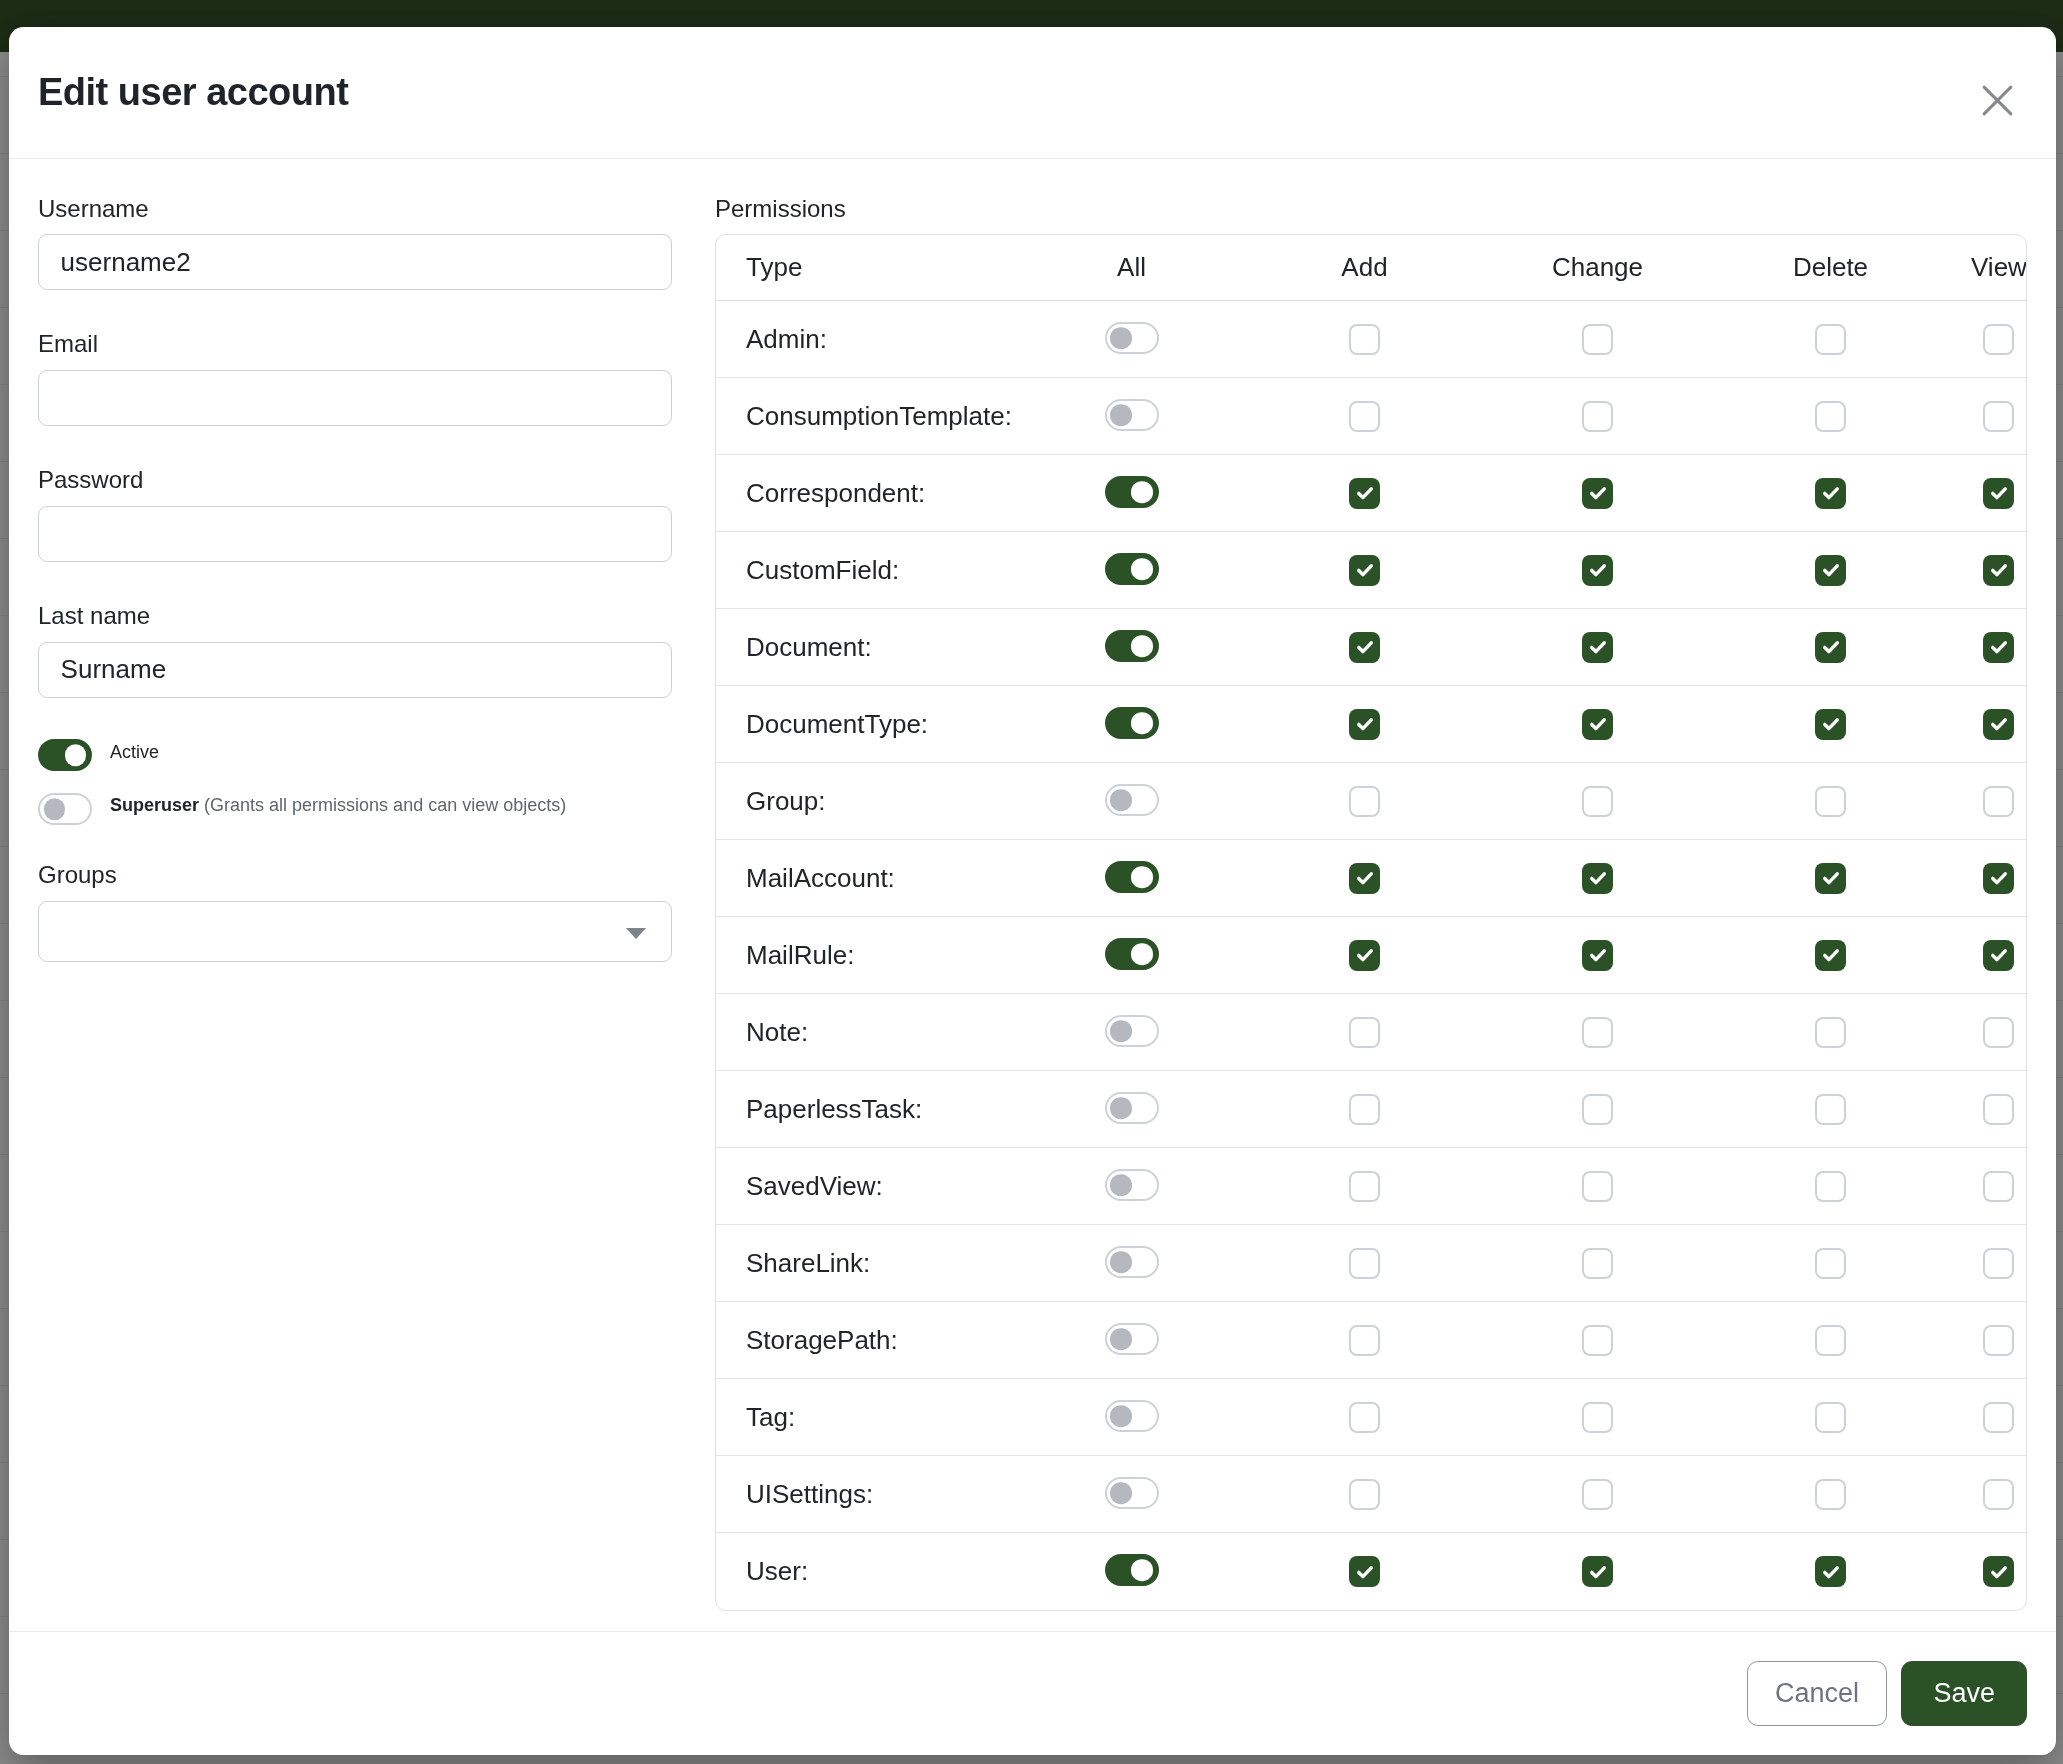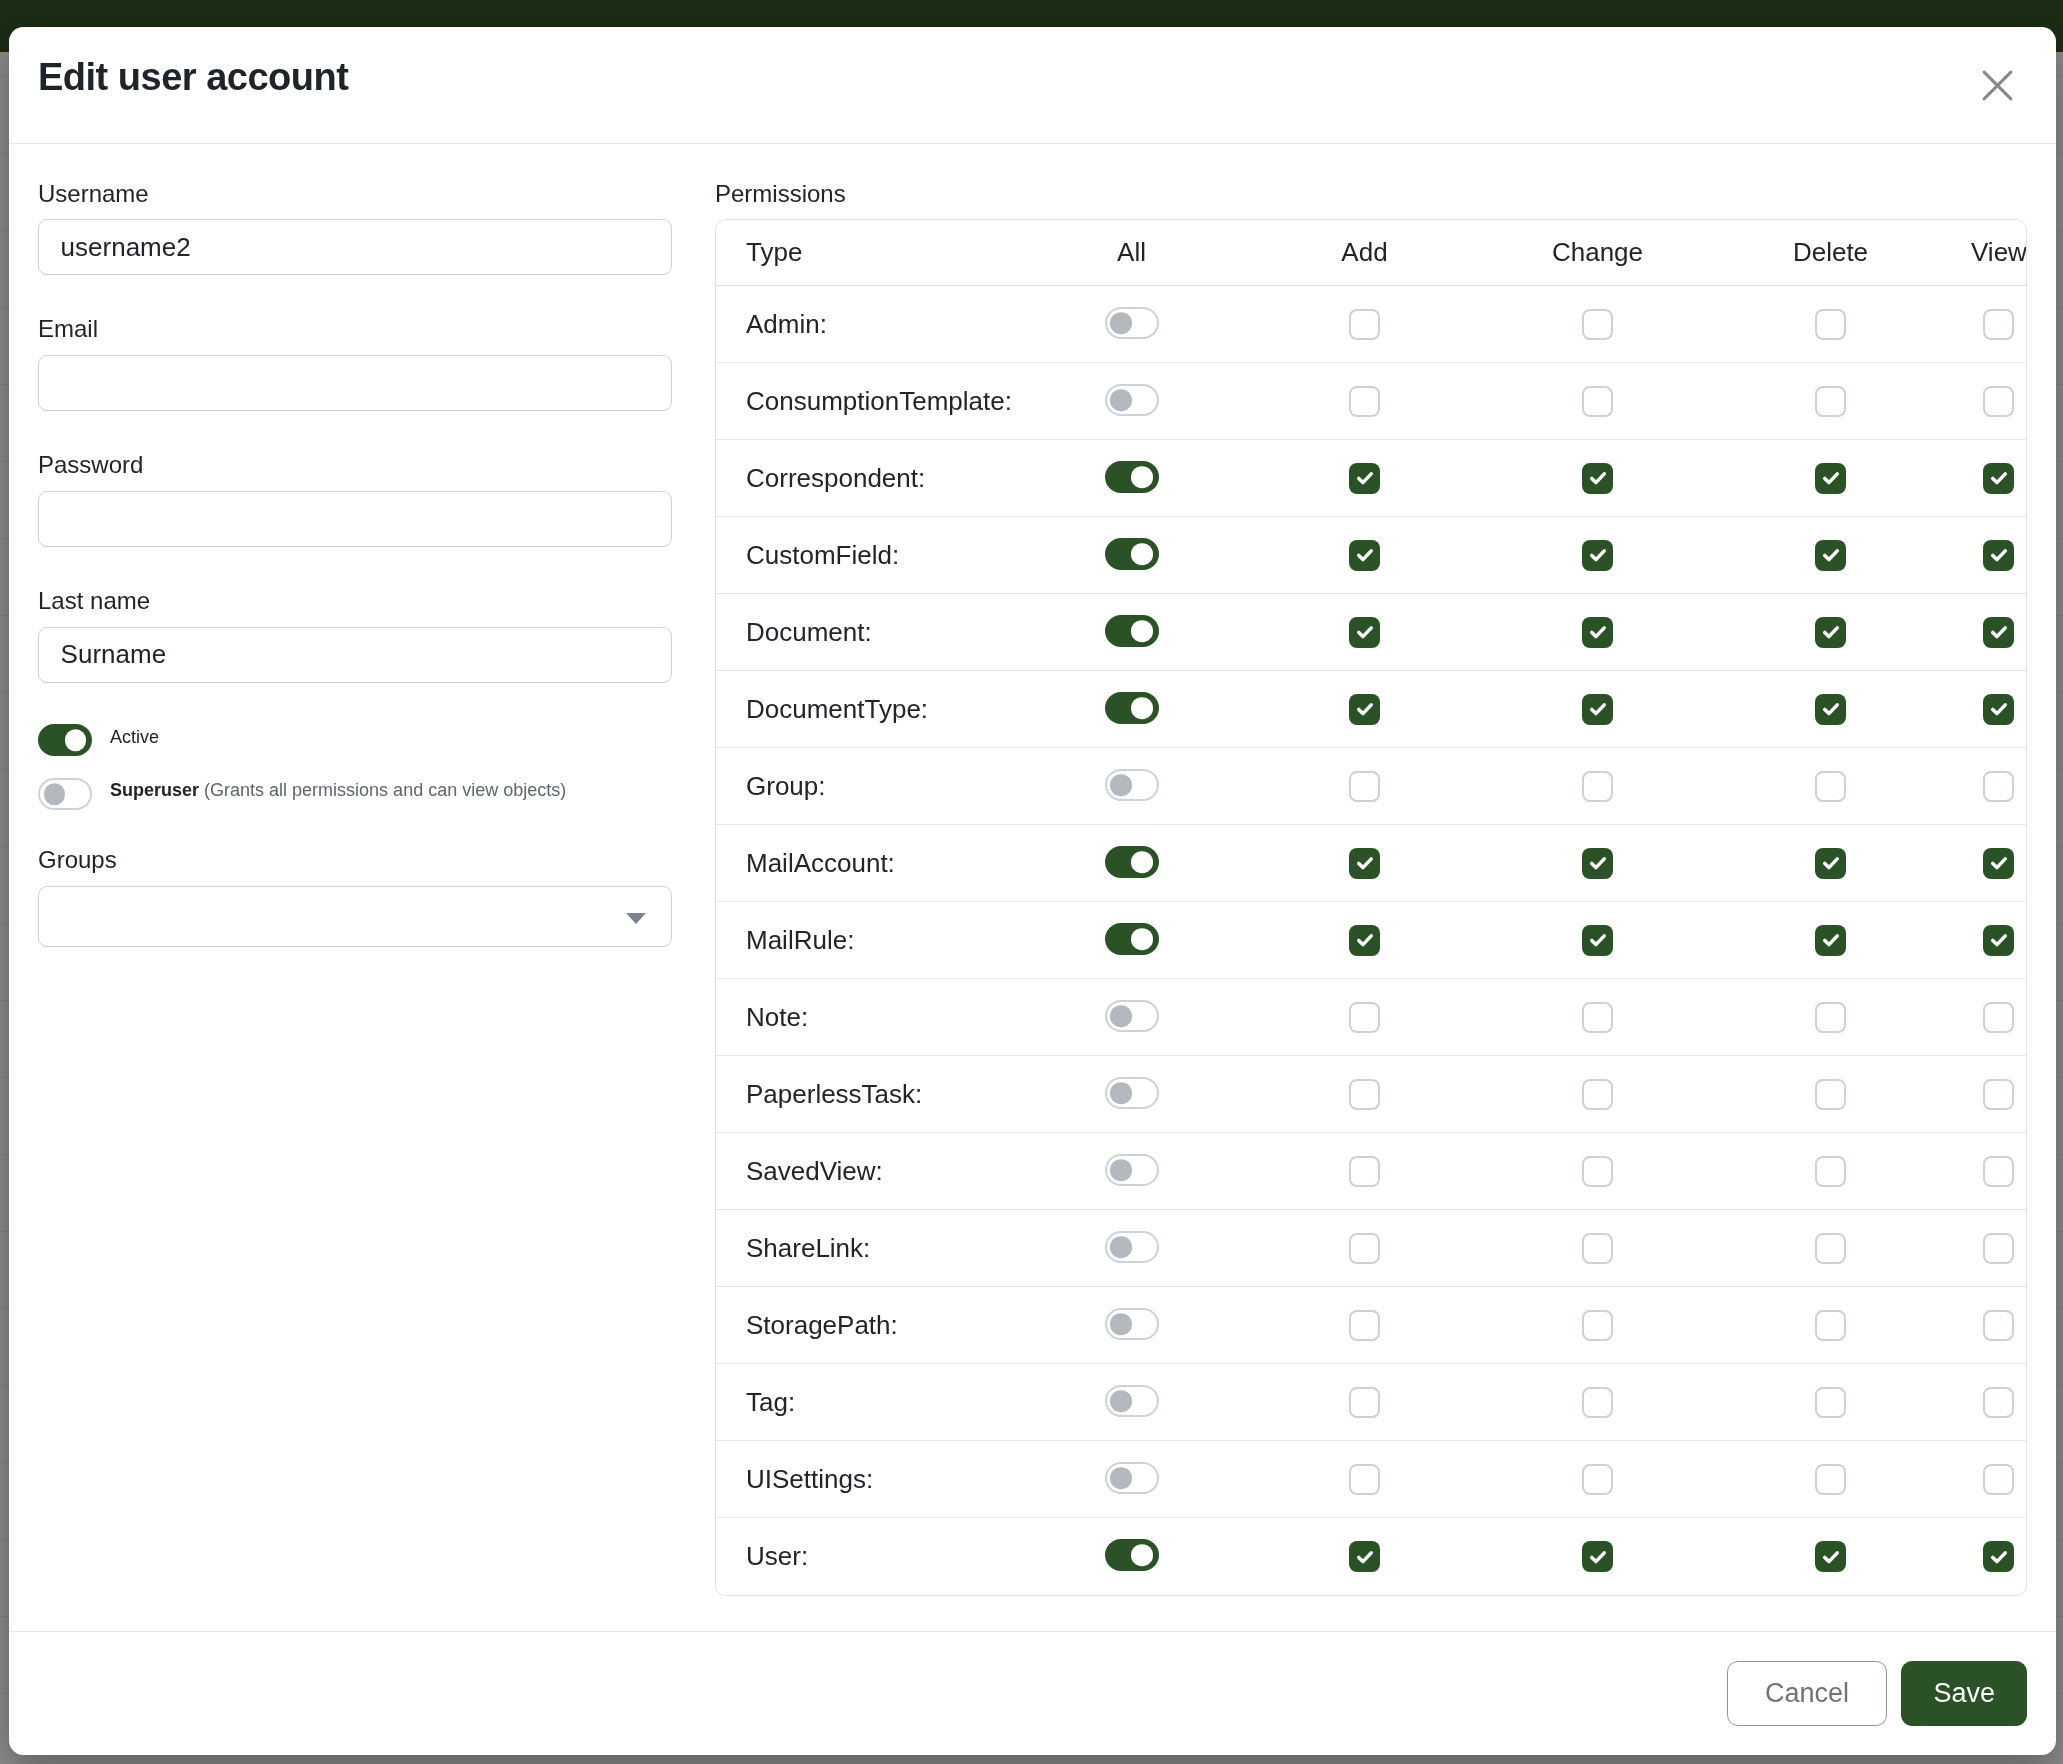--- a/index.html
+++ b/index.html
@@ -27,21 +27,21 @@
 
   
   .modal{
     position:absolute; left:9px; top:27px; width:2047px; height:1728px;
     background:#fff; border-radius:14.4px;
     box-shadow:0 14.4px 43px rgba(0,0,0,.35);
     display:flex; flex-direction:column;
   }
   .modal-header{
     display:flex; align-items:flex-start; justify-content:space-between;
-    padding:27px 29px 25px 29px;
+    padding:42px 29px 25px 29px;
     border-bottom:1.8px solid #e9ecef;
   }
   .modal-title{
     font-size:38px; font-weight:bold; color:#1f242a; letter-spacing:-0.5px;
     line-height:1.25;
   }
   .close-btn{
     background:none; border:none; cursor:pointer; padding:9px; margin-top:1.8px;
   }
 
@@ -113,21 +113,21 @@
   .cbx.un{ border:2.7px solid var(--border-input); background:#fff; }
   .cbx.checked{ background:var(--green); }
 
   .modal-footer{
     height:124px; border-top:1.8px solid #e9ecef;
     display:flex; align-items:center; justify-content:flex-end;
     gap:14.4px; padding:0 29px;
   }
   .btn{ height:65px; border-radius:10.8px; font-size:27px; font-family:inherit; cursor:pointer; }
   .btn-cancel{
-    padding:0 37px; background:#fff; border:1.8px solid #8f969c; color:#6c757d;
+    padding:0 27px; background:#fff; border:1.8px solid #8f969c; color:#6c757d;
   }
   .btn-save{
     padding:8px 31px; background:var(--green); border:1.8px solid var(--green); color:#fff;
   }
 </style>
 </head>
 <body>
 
 <div class="backdrop">
   <div class="navbar-dim"></div>

